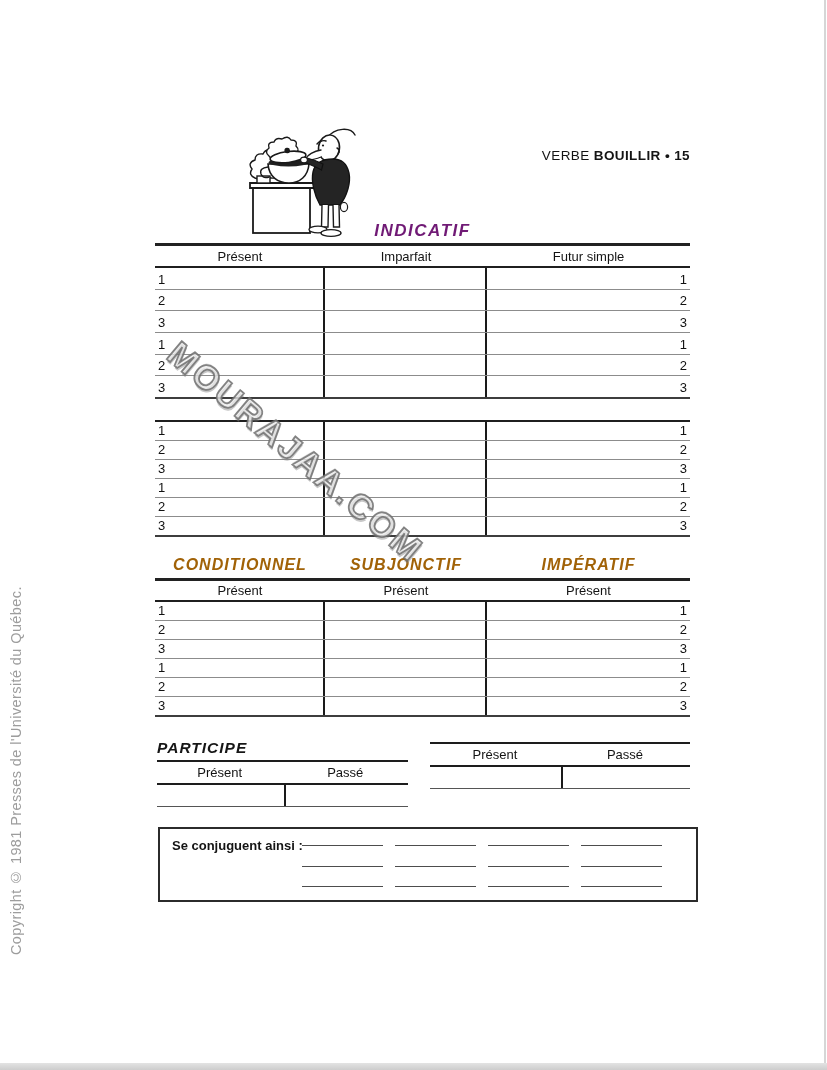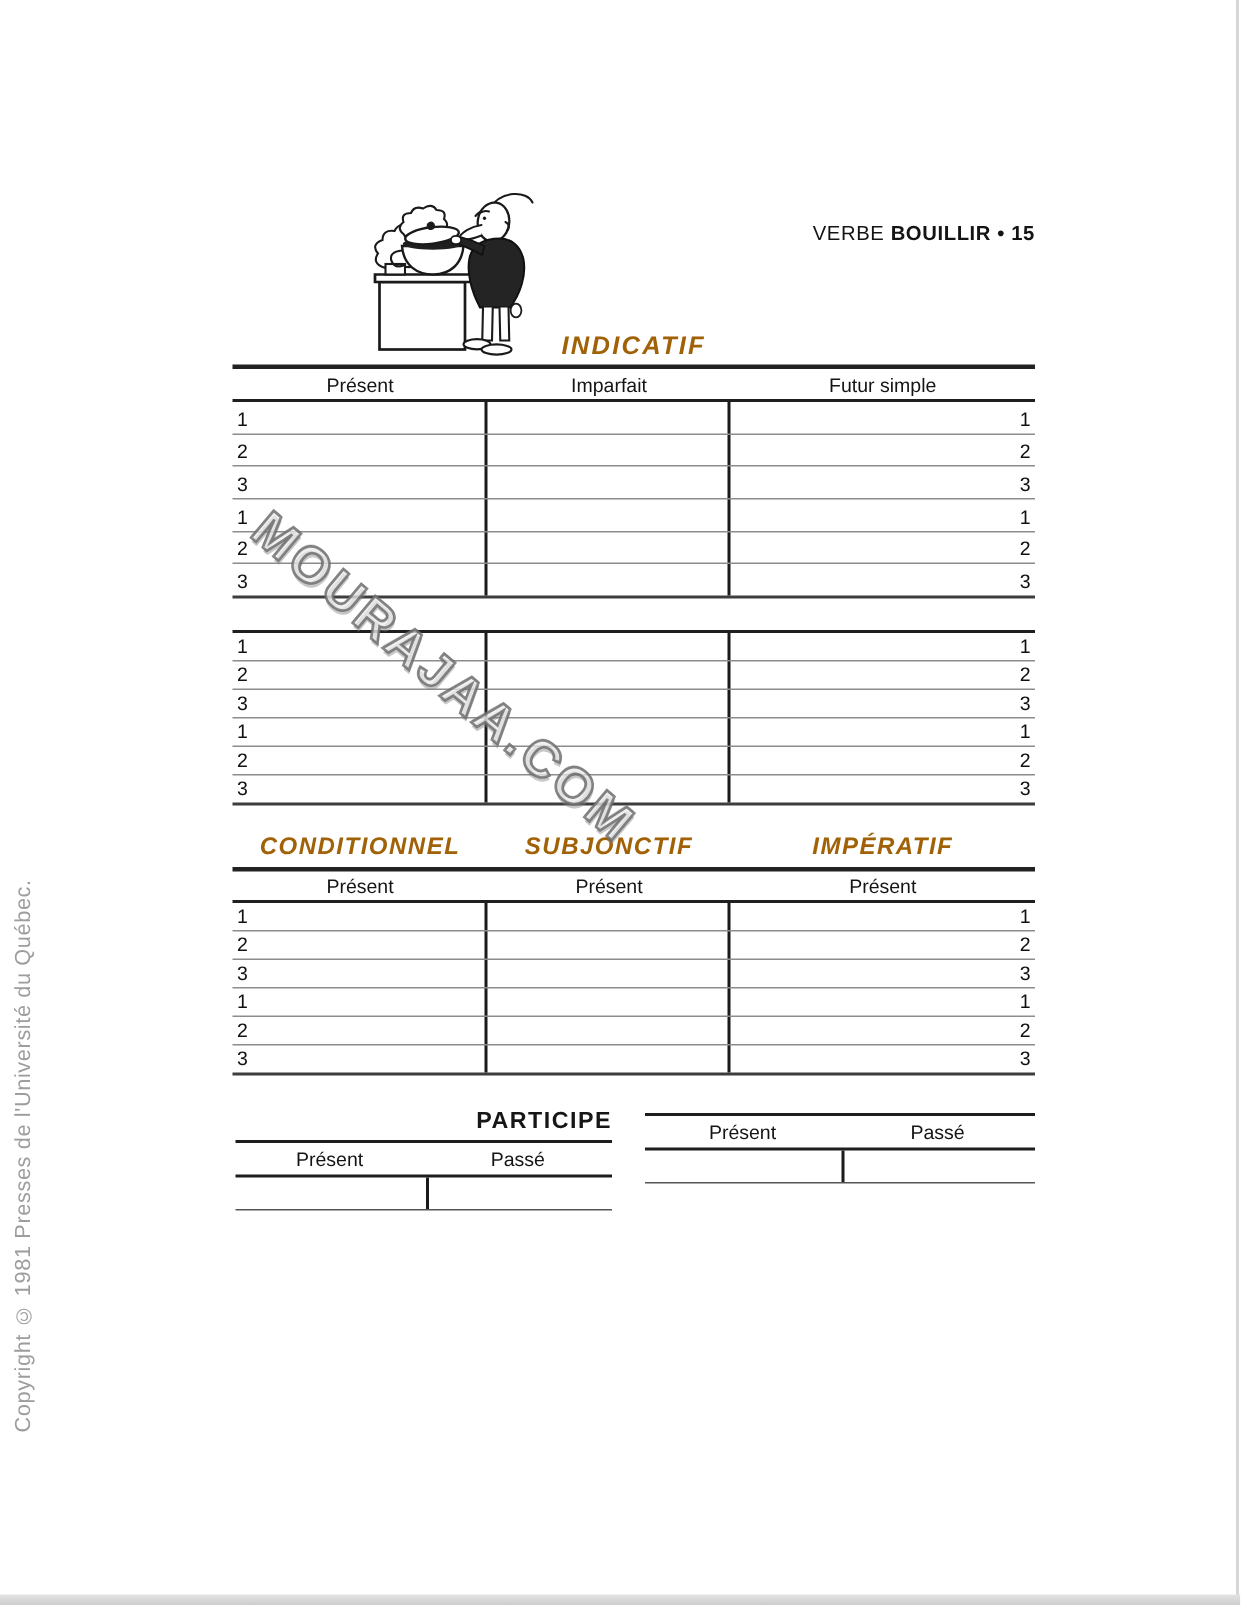--- a/index.html
+++ b/index.html
@@ -30,39 +30,39 @@
     position:absolute;left:185px;top:334px;transform:rotate(40deg);transform-origin:0 0;
     font-size:34px;font-weight:bold;letter-spacing:3px;white-space:nowrap;z-index:6;
     color:rgba(255,255,255,.6);
     -webkit-text-stroke:1.8px rgba(105,105,105,.8);
     text-shadow:2px 2px 0 rgba(130,130,130,.45), -1px -1px 0 rgba(150,150,150,.35);
   }
 
   
   .abs{position:absolute;}
   .content-w{left:155px;width:535px;}
-  .sec-title{font-style:italic;font-weight:bold;font-size:17px;letter-spacing:1.5px;text-align:center;color:#a16207;}
+  .sec-title{font-style:italic;font-weight:bold;font-size:17px;letter-spacing:1.5px;text-align:center;color:#701a75;}
   .rule{height:2.5px;background:#222;}
   .colheads{display:flex;font-size:13px;color:#141414;}
   .colheads span{text-align:center;}
   .c1{width:170px;}.c2{width:162px;}.c3{width:203px;}
   .mood-titles{display:flex;}
   .mood-titles span{font-style:italic;font-weight:bold;font-size:16px;letter-spacing:1px;text-align:center;color:#a16207;}
 
   .tbl6{border-top:2.2px solid #1f1f1f;border-bottom:2px solid #3d3d3d;display:flex;flex-direction:column;}
   .tbl6 .row{flex:1;position:relative;border-bottom:1.2px solid #8c8c8c;
     display:flex;justify-content:space-between;align-items:flex-end;
     padding:0 3px 2px 3px;font-size:13px;color:#111;}
   .tbl6 .row:last-child{border-bottom:none;}
   .vline{position:absolute;top:0;bottom:0;width:2px;background:#1a1a1a;}
   .v1{left:168px;}.v2{left:330px;}
 
   
   .mini{position:absolute;top:739px;}
-  .mini-title{font-weight:bold;font-size:15.5px;letter-spacing:1px;text-align:right;color:#161616;}
+  .mini-title{font-style:italic;font-weight:bold;font-size:15.5px;letter-spacing:1px;text-align:left;color:#161616;}
   .mini-rule{height:2.4px;background:#1d1d1d;margin-top:3px;}
   .mini-heads{display:flex;font-size:13px;padding:3px 0 3px;color:#141414;}
   .mini-heads span{width:50%;text-align:center;}
   .mini-table{position:relative;height:21px;border-top:2.4px solid #1d1d1d;border-bottom:1.6px solid #555;}
   .mini-div{position:absolute;left:50.5%;top:0;bottom:0;width:1.8px;background:#1a1a1a;}
 
   
   .footer-box{position:absolute;left:158px;top:827px;width:540px;height:75px;
     border:2px solid #2b2b2b;box-sizing:border-box;}
   .footer-box .label{position:absolute;left:12px;top:9px;font-weight:bold;font-size:13px;color:#141414;}
@@ -253,16 +253,37 @@
     <div class="mini-rule"></div>
     <div class="mini-heads">
       <span>Présent</span>
       <span>Passé</span>
     </div>
     <div class="mini-table">
       <div class="mini-div"></div>
     </div>
   </div>
 
+  <div class="footer-box">
+    <div class="label">Se conjuguent ainsi :</div>
+    <div class="blank-row br1">
+        <i></i>
+        <i></i>
+        <i></i>
+        <i></i>
+      </div>
+    <div class="blank-row br2">
+        <i></i>
+        <i></i>
+        <i></i>
+        <i></i>
+      </div>
+    <div class="blank-row br3">
+        <i></i>
+        <i></i>
+        <i></i>
+        <i></i>
+      </div>
+  </div>
 
   <div class="edge-right"></div>
   <div class="edge-bottom"></div>
 </div>
 
 </body></html>

